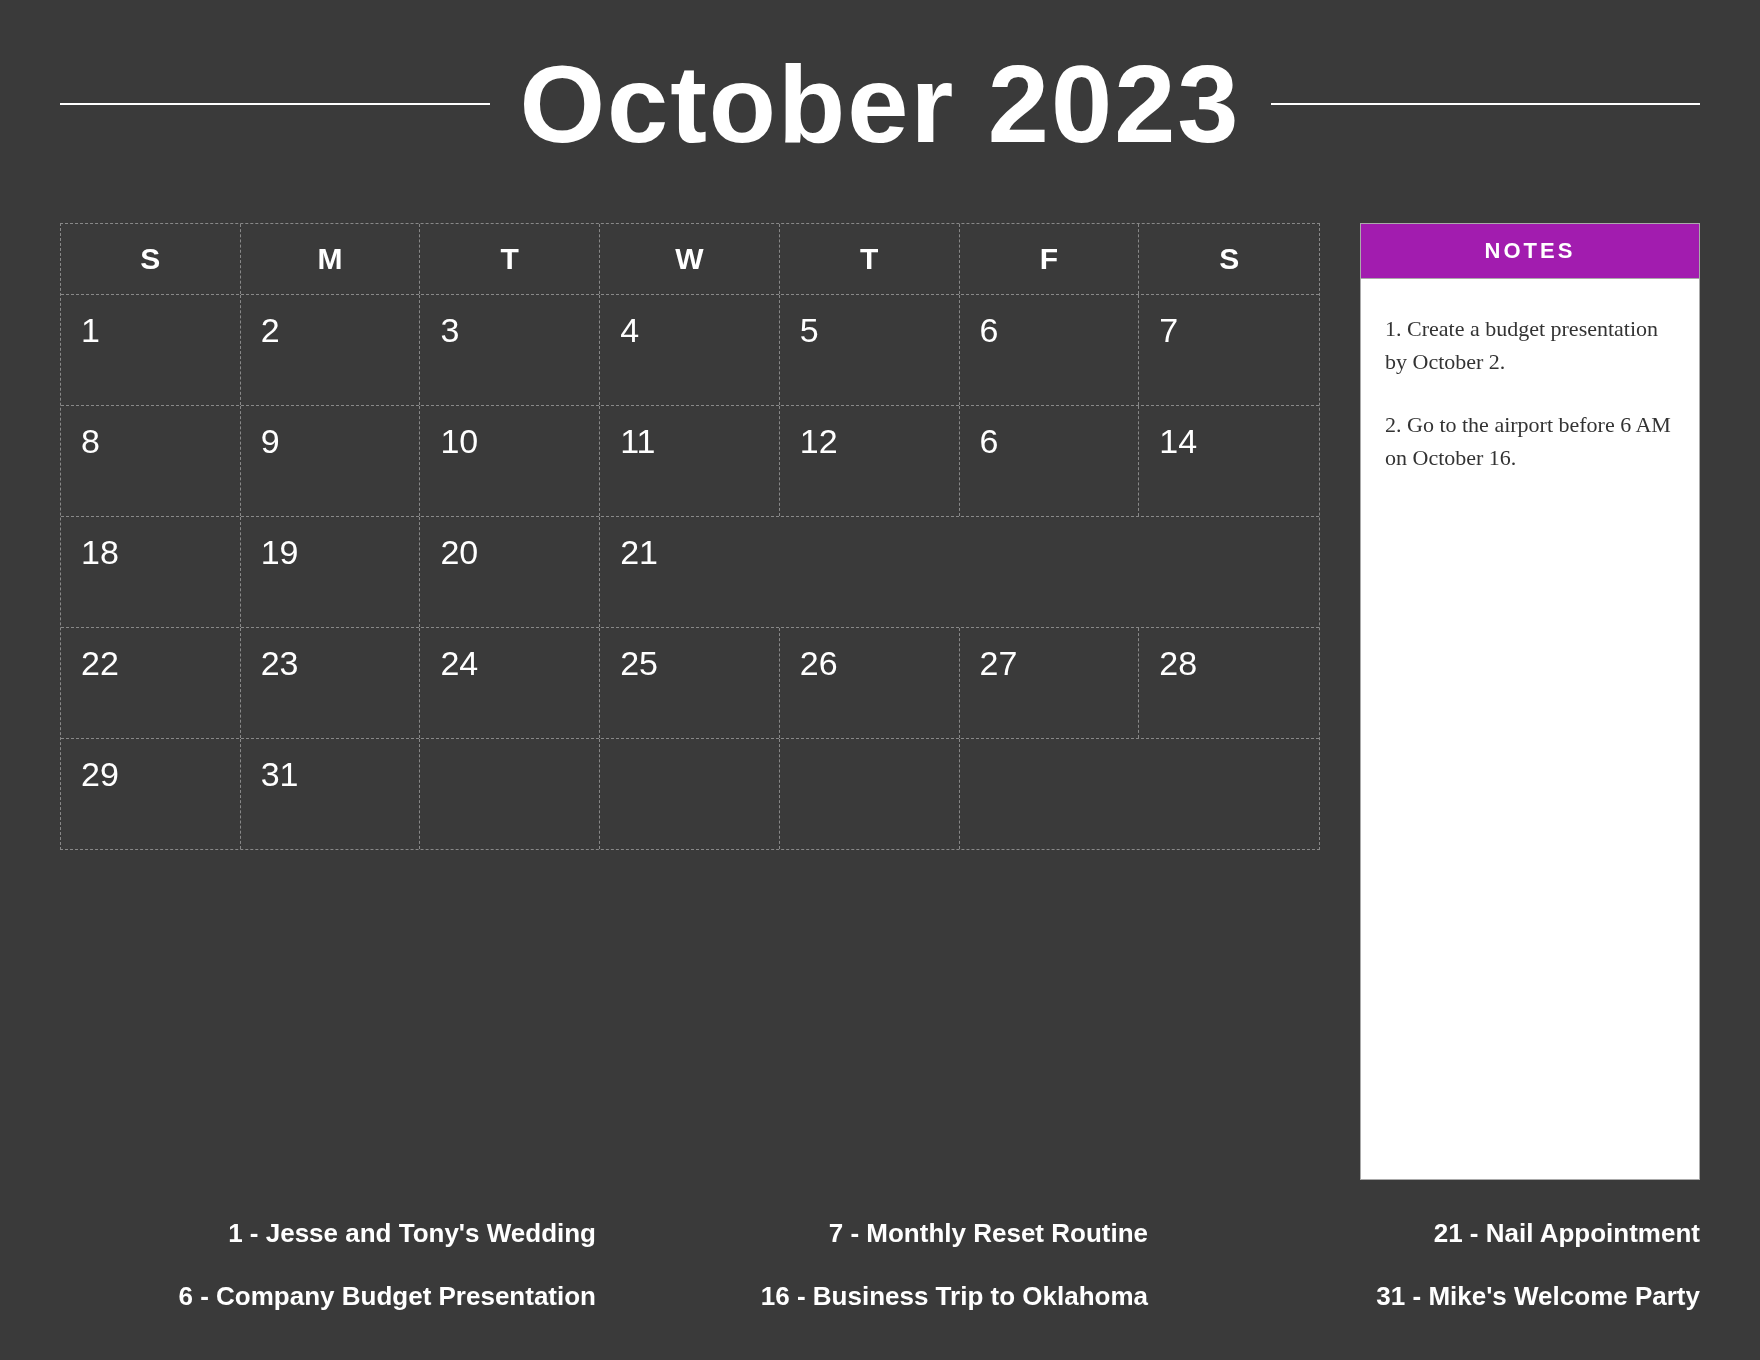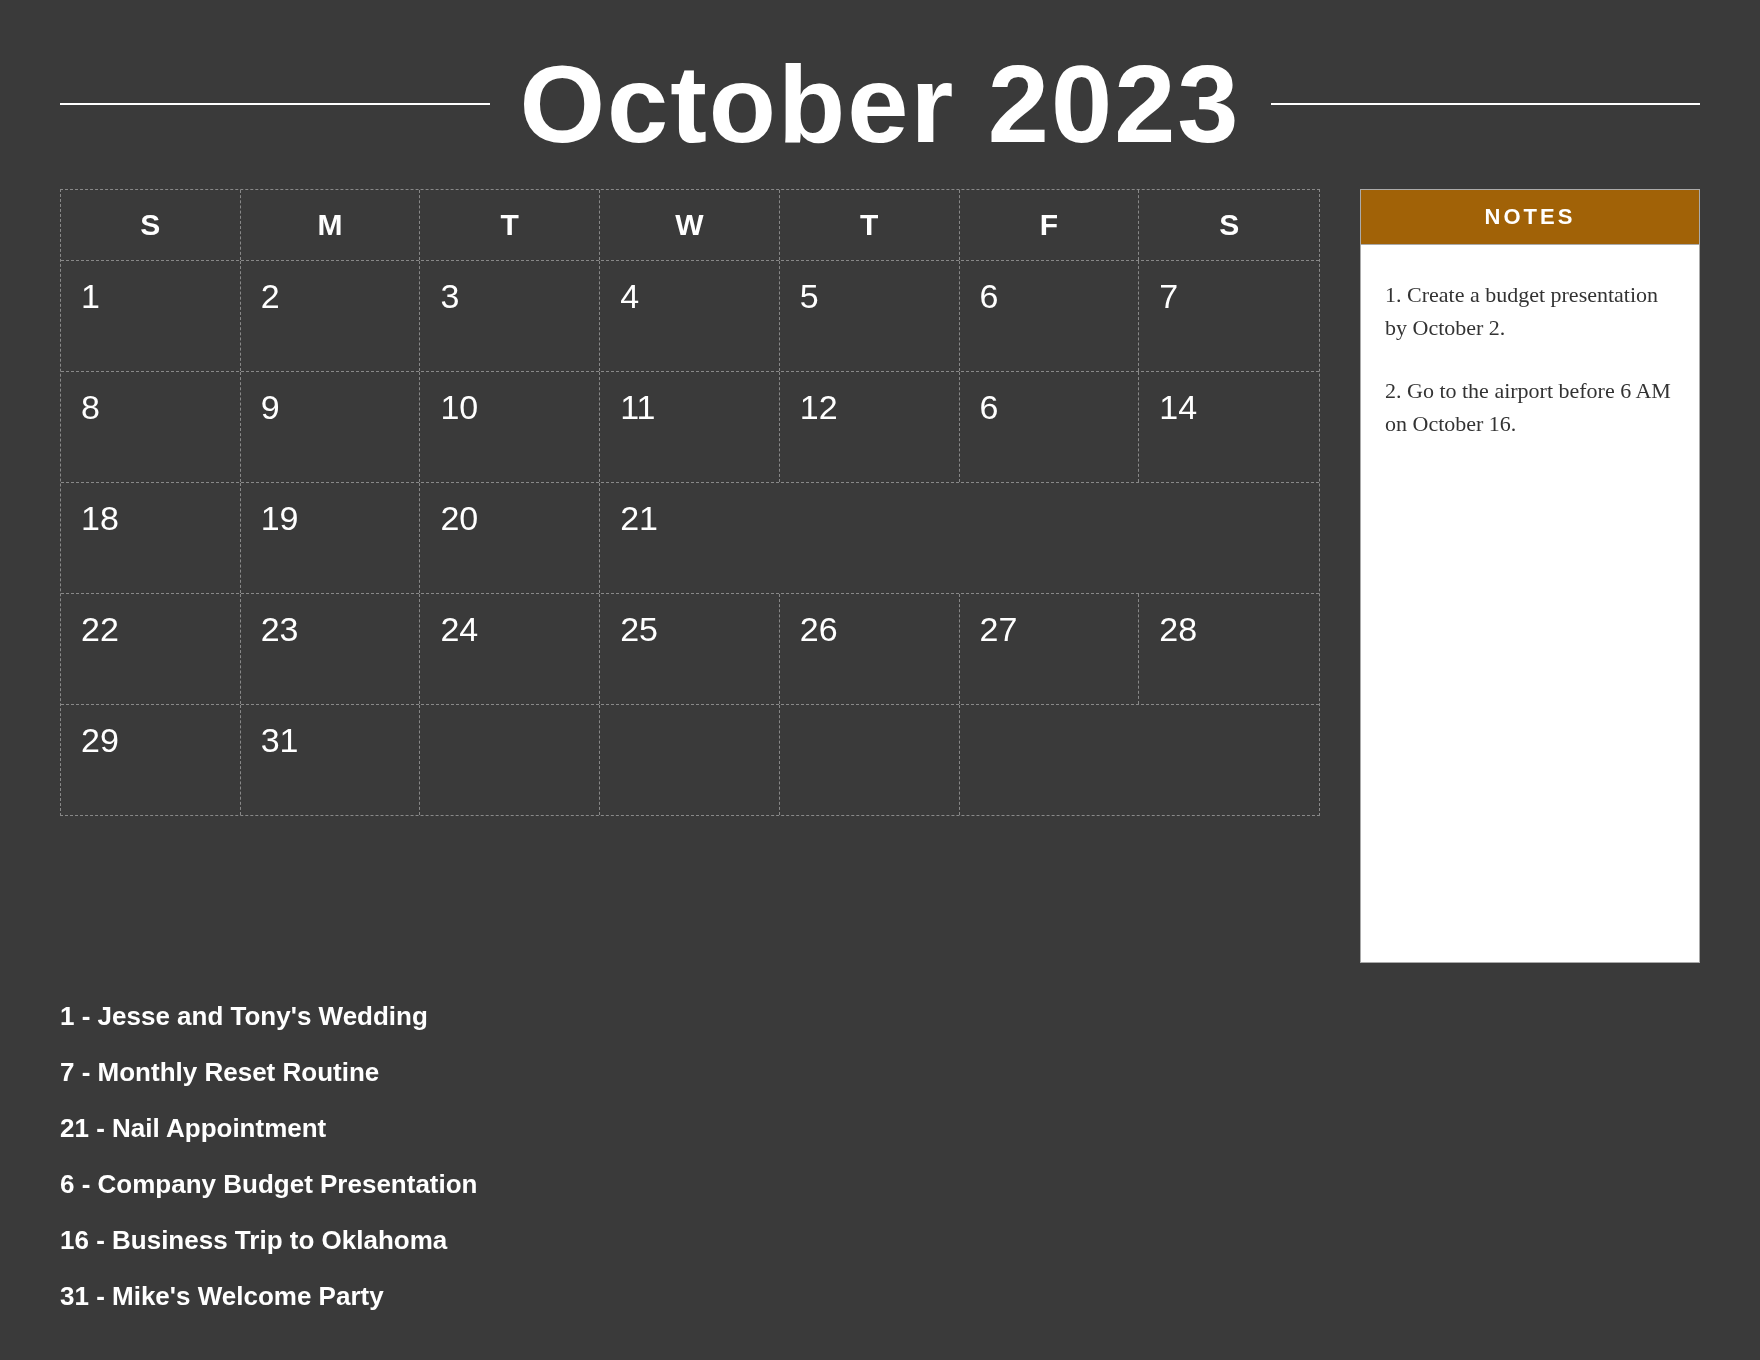--- a/index.html
+++ b/index.html
@@ -14,21 +14,21 @@
       flex-direction: column;
       align-items: center;
       padding: 40px 60px 40px 60px;
     }
 
     
     .title-section {
       display: flex;
       align-items: center;
       width: 100%;
-      margin-bottom: 22px;
+      margin-bottom: 56px;
     }
     .title-line {
       flex: 1;
       height: 2px;
       background: #ffffff;
     }
     .title-text {
       font-size: 110px;
       font-weight: 900;
       color: #ffffff;
@@ -99,21 +99,21 @@
       color: transparent;
     }
 
     
     .notes-section {
       width: 340px;
       display: flex;
       flex-direction: column;
     }
     .notes-header {
-      background: #a16207;
+      background: #a21caf;
       color: #ffffff;
       text-align: center;
       padding: 14px 16px;
       font-size: 22px;
       font-weight: 700;
       font-family: 'Arial', sans-serif;
       letter-spacing: 3px;
       border: 1.5px solid #aaa;
     }
     .notes-body {
@@ -129,22 +129,23 @@
     }
     .notes-item {
       margin-bottom: 30px;
     }
 
     
     .events-footer {
       width: 100%;
       margin-top: 30px;
       display: grid;
-      grid-template-columns: 1fr;
-      gap: 9px;
+      grid-template-columns: 1fr 1fr 1fr;
+      gap: 16px;
+      text-align: right;
     }
     .event-item {
       font-size: 26px;
       font-weight: 700;
       font-family: 'Arial', sans-serif;
       color: #ffffff;
       padding: 8px 0;
     }
   </style>
 </head>

